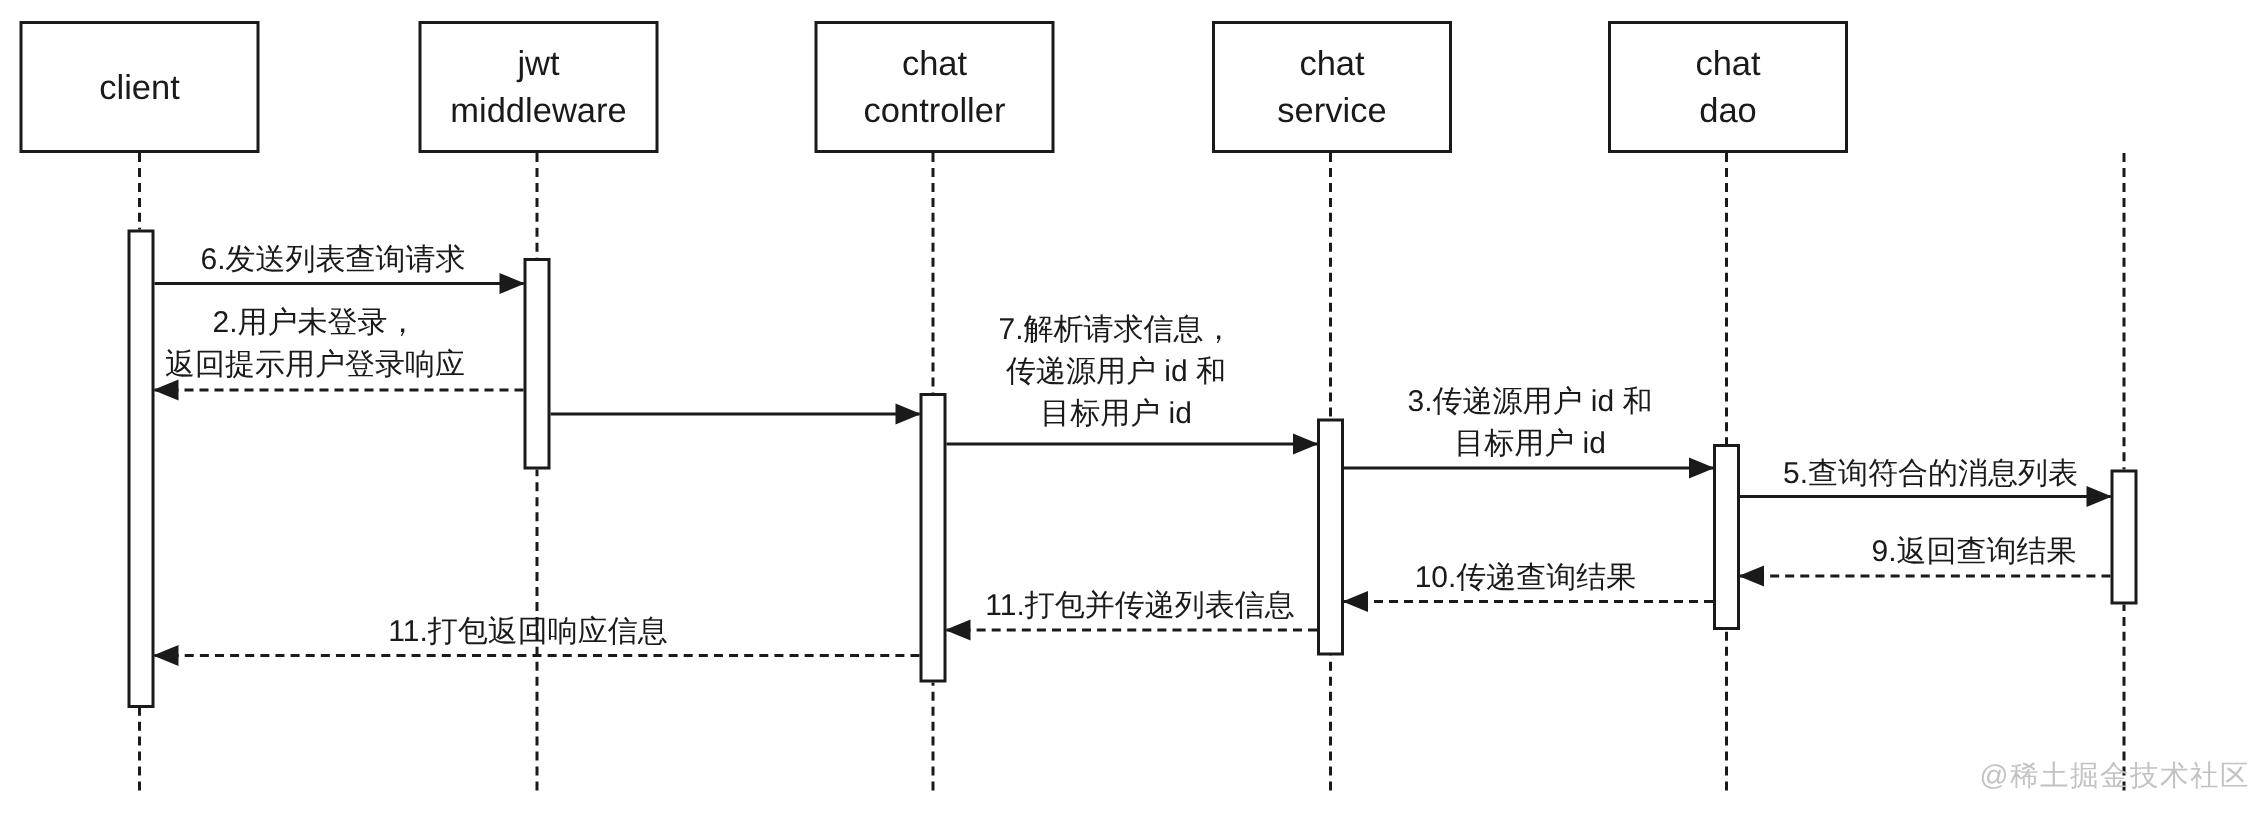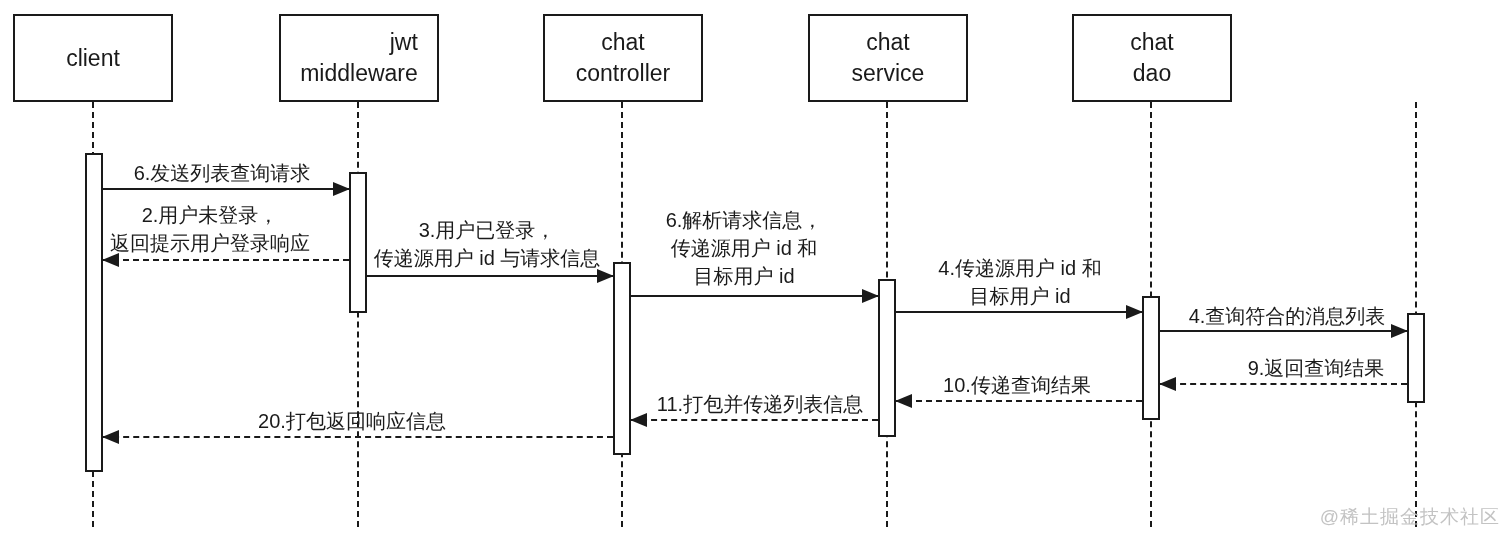--- a/index.html
+++ b/index.html
@@ -13,21 +13,21 @@
 
   
   .actor-box {
     position: absolute; top: 14px; width: 160px; height: 88px;
     background: #ffffff; border: 2px solid #1a1a1a; box-sizing: border-box;
     display: flex; align-items: center; justify-content: center;
     font-size: 23px; line-height: 31px; text-align: center;
     white-space: pre-line; z-index: 5;
   }
   #actor-client   { left: 13px; }
-  #actor-jwt      { left: 279px; text-align: right; }
+  #actor-jwt      { left: 279px; }
   #actor-controller { left: 543px; }
   #actor-service  { left: 808px; }
   #actor-dao      { left: 1072px; }
   #actor-database { left: 1337px; }
 
   
   .lifeline {
     position: absolute; top: 102px; height: 425px; width: 0;
     border-left: 2px dashed #1a1a1a; z-index: 1;
   }
@@ -129,28 +129,26 @@
   <div class="arrow solid to-right" id="arrow-7"></div>
   <div class="arrow solid to-right" id="arrow-8"></div>
   <div class="arrow dashed to-left" id="arrow-9"></div>
   <div class="arrow dashed to-left" id="arrow-10"></div>
   <div class="arrow dashed to-left" id="arrow-11"></div>
   <div class="arrow dashed to-left" id="arrow-12"></div>
 
   <div class="msg-label" id="label-1">6.发送列表查询请求</div>
   <div class="msg-label" id="label-2">2.用户未登录，
 返回提示用户登录响应</div>
-  <div class="msg-label" id="label-3">3.用户已登录，
-传递源用户 id 与请求信息</div>
-  <div class="msg-label" id="label-4">6.解析请求信息，
+  <div class="msg-label" id="label-4">7.解析请求信息，
 传递源用户 id 和
 目标用户 id</div>
-  <div class="msg-label" id="label-7">4.传递源用户 id 和
+  <div class="msg-label" id="label-7">3.传递源用户 id 和
 目标用户 id</div>
-  <div class="msg-label" id="label-8">4.查询符合的消息列表</div>
+  <div class="msg-label" id="label-8">5.查询符合的消息列表</div>
   <div class="msg-label" id="label-9">9.返回查询结果</div>
   <div class="msg-label" id="label-10">10.传递查询结果</div>
   <div class="msg-label" id="label-11">11.打包并传递列表信息</div>
-  <div class="msg-label" id="label-12">20.打包返回响应信息</div>
+  <div class="msg-label" id="label-12">11.打包返回响应信息</div>
 
   <div class="watermark">@稀土掘金技术社区</div>
 
 </div>
 
 </body></html>

